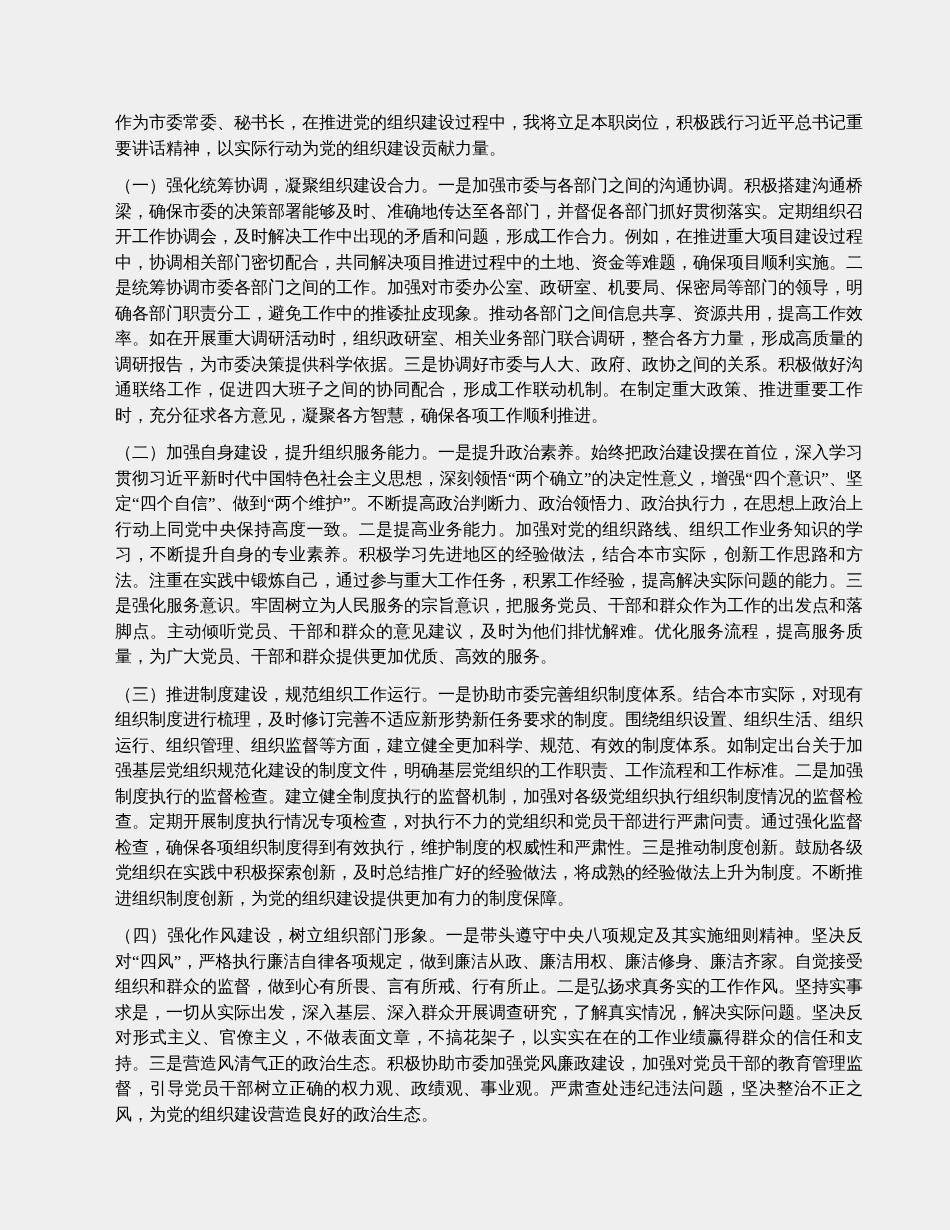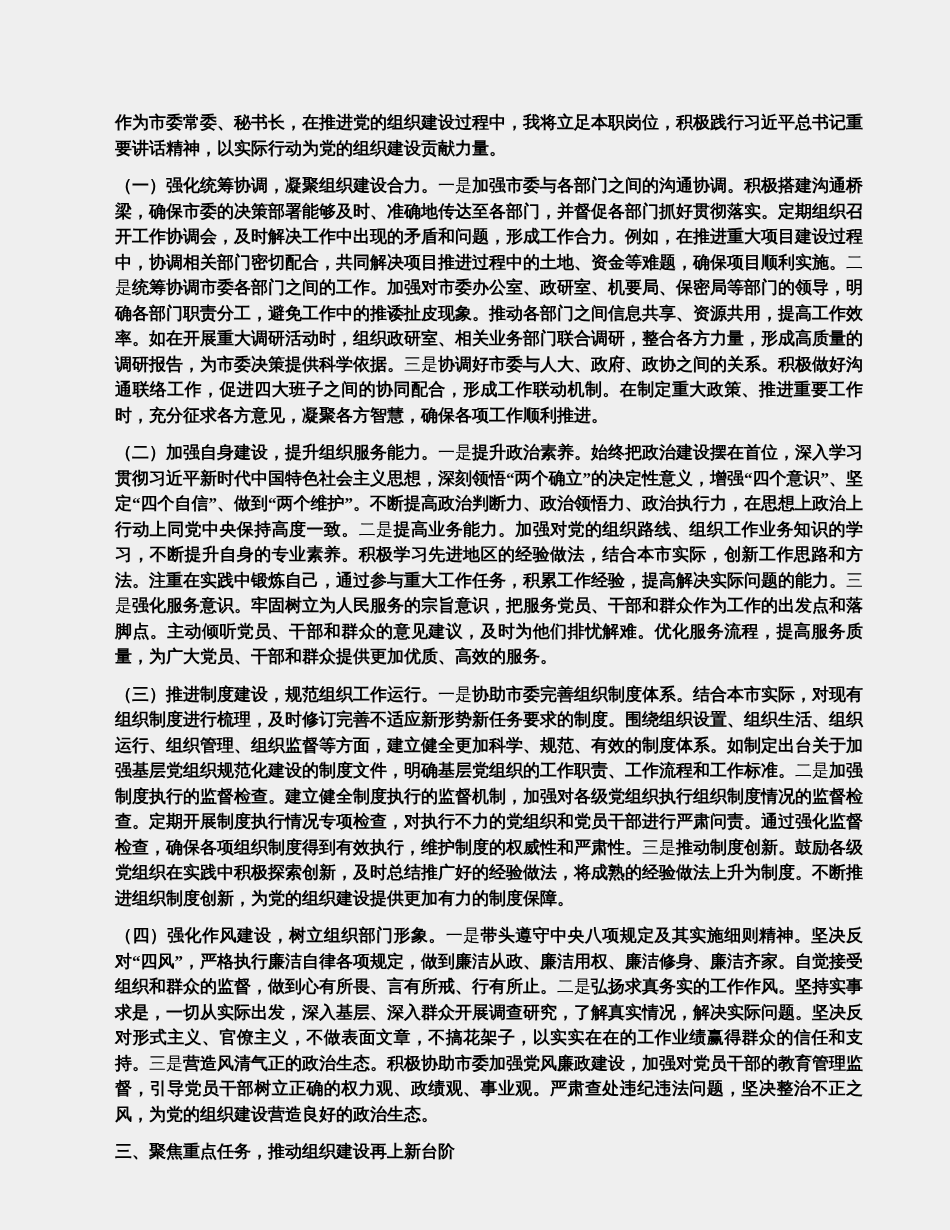--- a/index.html
+++ b/index.html
@@ -26,31 +26,30 @@
     text-justify: inter-ideograph;
   }
   .paragraph {
     margin: 0 0 12px 0;
     word-break: break-all;
   }
   .paragraph:last-child {
     margin-bottom: 0;
   }
   .run {
-    font-weight: bold;
+    font-weight: normal;
   }
   .run-bold {
     font-weight: 400;
   }
 </style>
 </head>
 <body style="background: rgb(239, 239, 239);">
 
 <div class="document" style="color: rgb(0, 0, 0);">
   <div id="doc-body">
       <p class="paragraph"><span class="run">作为市委常委、秘书长，在推进党的组织建设过程中，我将立足本职岗位，积极践行习近平总书记重要讲话精神，以实际行动为党的组织建设贡献力量。</span></p>
       <p class="paragraph"><span class="run">（一）强化统筹协调，凝聚组织建设合力。</span><span class="run-bold">一是</span><span class="run">加强市委与各部门之间的沟通协调。积极搭建沟通桥梁，确保市委的决策部署能够及时、准确地传达至各部门，并督促各部门抓好贯彻落实。定期组织召开工作协调会，及时解决工作中出现的矛盾和问题，形成工作合力。例如，在推进重大项目建设过程中，协调相关部门密切配合，共同解决项目推进过程中的土地、资金等难题，确保项目顺利实施。</span><span class="run-bold">二是</span><span class="run">统筹协调市委各部门之间的工作。加强对市委办公室、政研室、机要局、保密局等部门的领导，明确各部门职责分工，避免工作中的推诿扯皮现象。推动各部门之间信息共享、资源共用，提高工作效率。如在开展重大调研活动时，组织政研室、相关业务部门联合调研，整合各方力量，形成高质量的调研报告，为市委决策提供科学依据。</span><span class="run-bold">三是</span><span class="run">协调好市委与人大、政府、政协之间的关系。积极做好沟通联络工作，促进四大班子之间的协同配合，形成工作联动机制。在制定重大政策、推进重要工作时，充分征求各方意见，凝聚各方智慧，确保各项工作顺利推进。</span></p>
       <p class="paragraph"><span class="run">（二）加强自身建设，提升组织服务能力。</span><span class="run-bold">一是</span><span class="run">提升政治素养。始终把政治建设摆在首位，深入学习贯彻习近平新时代中国特色社会主义思想，深刻领悟“两个确立”的决定性意义，增强“四个意识”、坚定“四个自信”、做到“两个维护”。不断提高政治判断力、政治领悟力、政治执行力，在思想上政治上行动上同党中央保持高度一致。</span><span class="run-bold">二是</span><span class="run">提高业务能力。加强对党的组织路线、组织工作业务知识的学习，不断提升自身的专业素养。积极学习先进地区的经验做法，结合本市实际，创新工作思路和方法。注重在实践中锻炼自己，通过参与重大工作任务，积累工作经验，提高解决实际问题的能力。</span><span class="run-bold">三是</span><span class="run">强化服务意识。牢固树立为人民服务的宗旨意识，把服务党员、干部和群众作为工作的出发点和落脚点。主动倾听党员、干部和群众的意见建议，及时为他们排忧解难。优化服务流程，提高服务质量，为广大党员、干部和群众提供更加优质、高效的服务。</span></p>
       <p class="paragraph"><span class="run">（三）推进制度建设，规范组织工作运行。</span><span class="run-bold">一是</span><span class="run">协助市委完善组织制度体系。结合本市实际，对现有组织制度进行梳理，及时修订完善不适应新形势新任务要求的制度。围绕组织设置、组织生活、组织运行、组织管理、组织监督等方面，建立健全更加科学、规范、有效的制度体系。如制定出台关于加强基层党组织规范化建设的制度文件，明确基层党组织的工作职责、工作流程和工作标准。</span><span class="run-bold">二是</span><span class="run">加强制度执行的监督检查。建立健全制度执行的监督机制，加强对各级党组织执行组织制度情况的监督检查。定期开展制度执行情况专项检查，对执行不力的党组织和党员干部进行严肃问责。通过强化监督检查，确保各项组织制度得到有效执行，维护制度的权威性和严肃性。</span><span class="run-bold">三是</span><span class="run">推动制度创新。鼓励各级党组织在实践中积极探索创新，及时总结推广好的经验做法，将成熟的经验做法上升为制度。不断推进组织制度创新，为党的组织建设提供更加有力的制度保障。</span></p>
       <p class="paragraph"><span class="run">（四）强化作风建设，树立组织部门形象。</span><span class="run-bold">一是</span><span class="run">带头遵守中央八项规定及其实施细则精神。坚决反对“四风”，严格执行廉洁自律各项规定，做到廉洁从政、廉洁用权、廉洁修身、廉洁齐家。自觉接受组织和群众的监督，做到心有所畏、言有所戒、行有所止。</span><span class="run-bold">二是</span><span class="run">弘扬求真务实的工作作风。坚持实事求是，一切从实际出发，深入基层、深入群众开展调查研究，了解真实情况，解决实际问题。坚决反对形式主义、官僚主义，不做表面文章，不搞花架子，以实实在在的工作业绩赢得群众的信任和支持。</span><span class="run-bold">三是</span><span class="run">营造风清气正的政治生态。积极协助市委加强党风廉政建设，加强对党员干部的教育管理监督，引导党员干部树立正确的权力观、政绩观、事业观。严肃查处违纪违法问题，坚决整治不正之风，为党的组织建设营造良好的政治生态。</span></p>
-      <p class="paragraph"><span class="run">三、聚焦重点任务，推动组织建设再上新台阶</span></p>
     </div>
 </div>
 
 </body></html>

